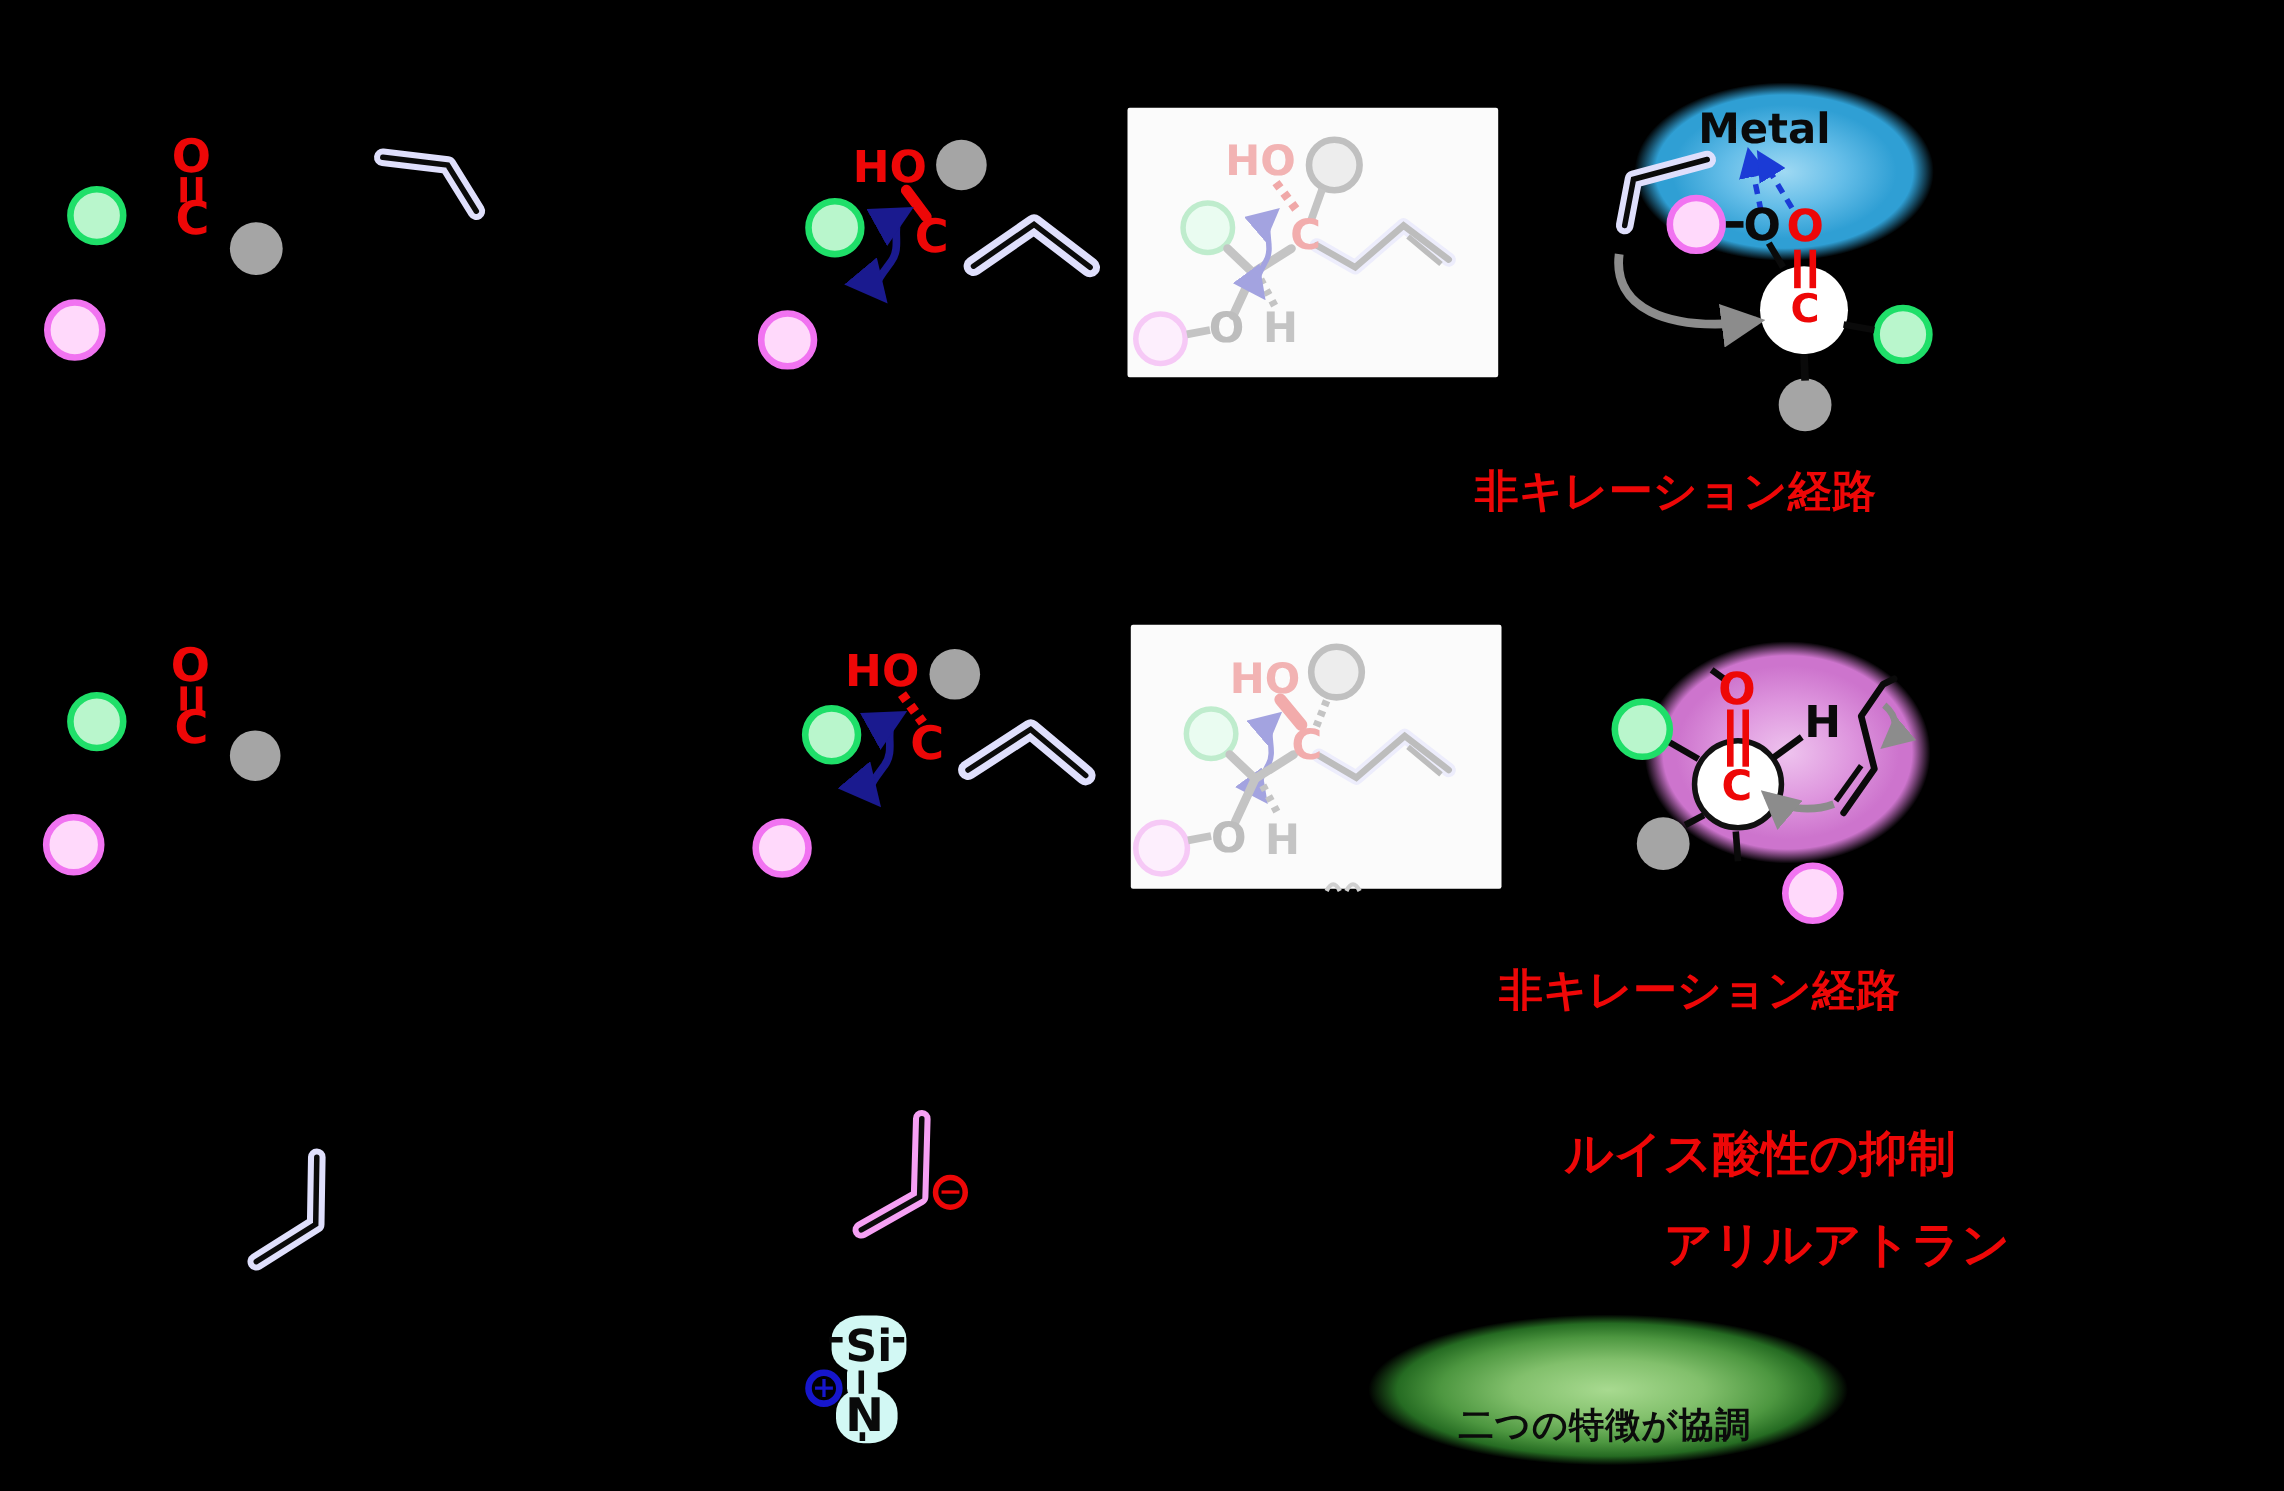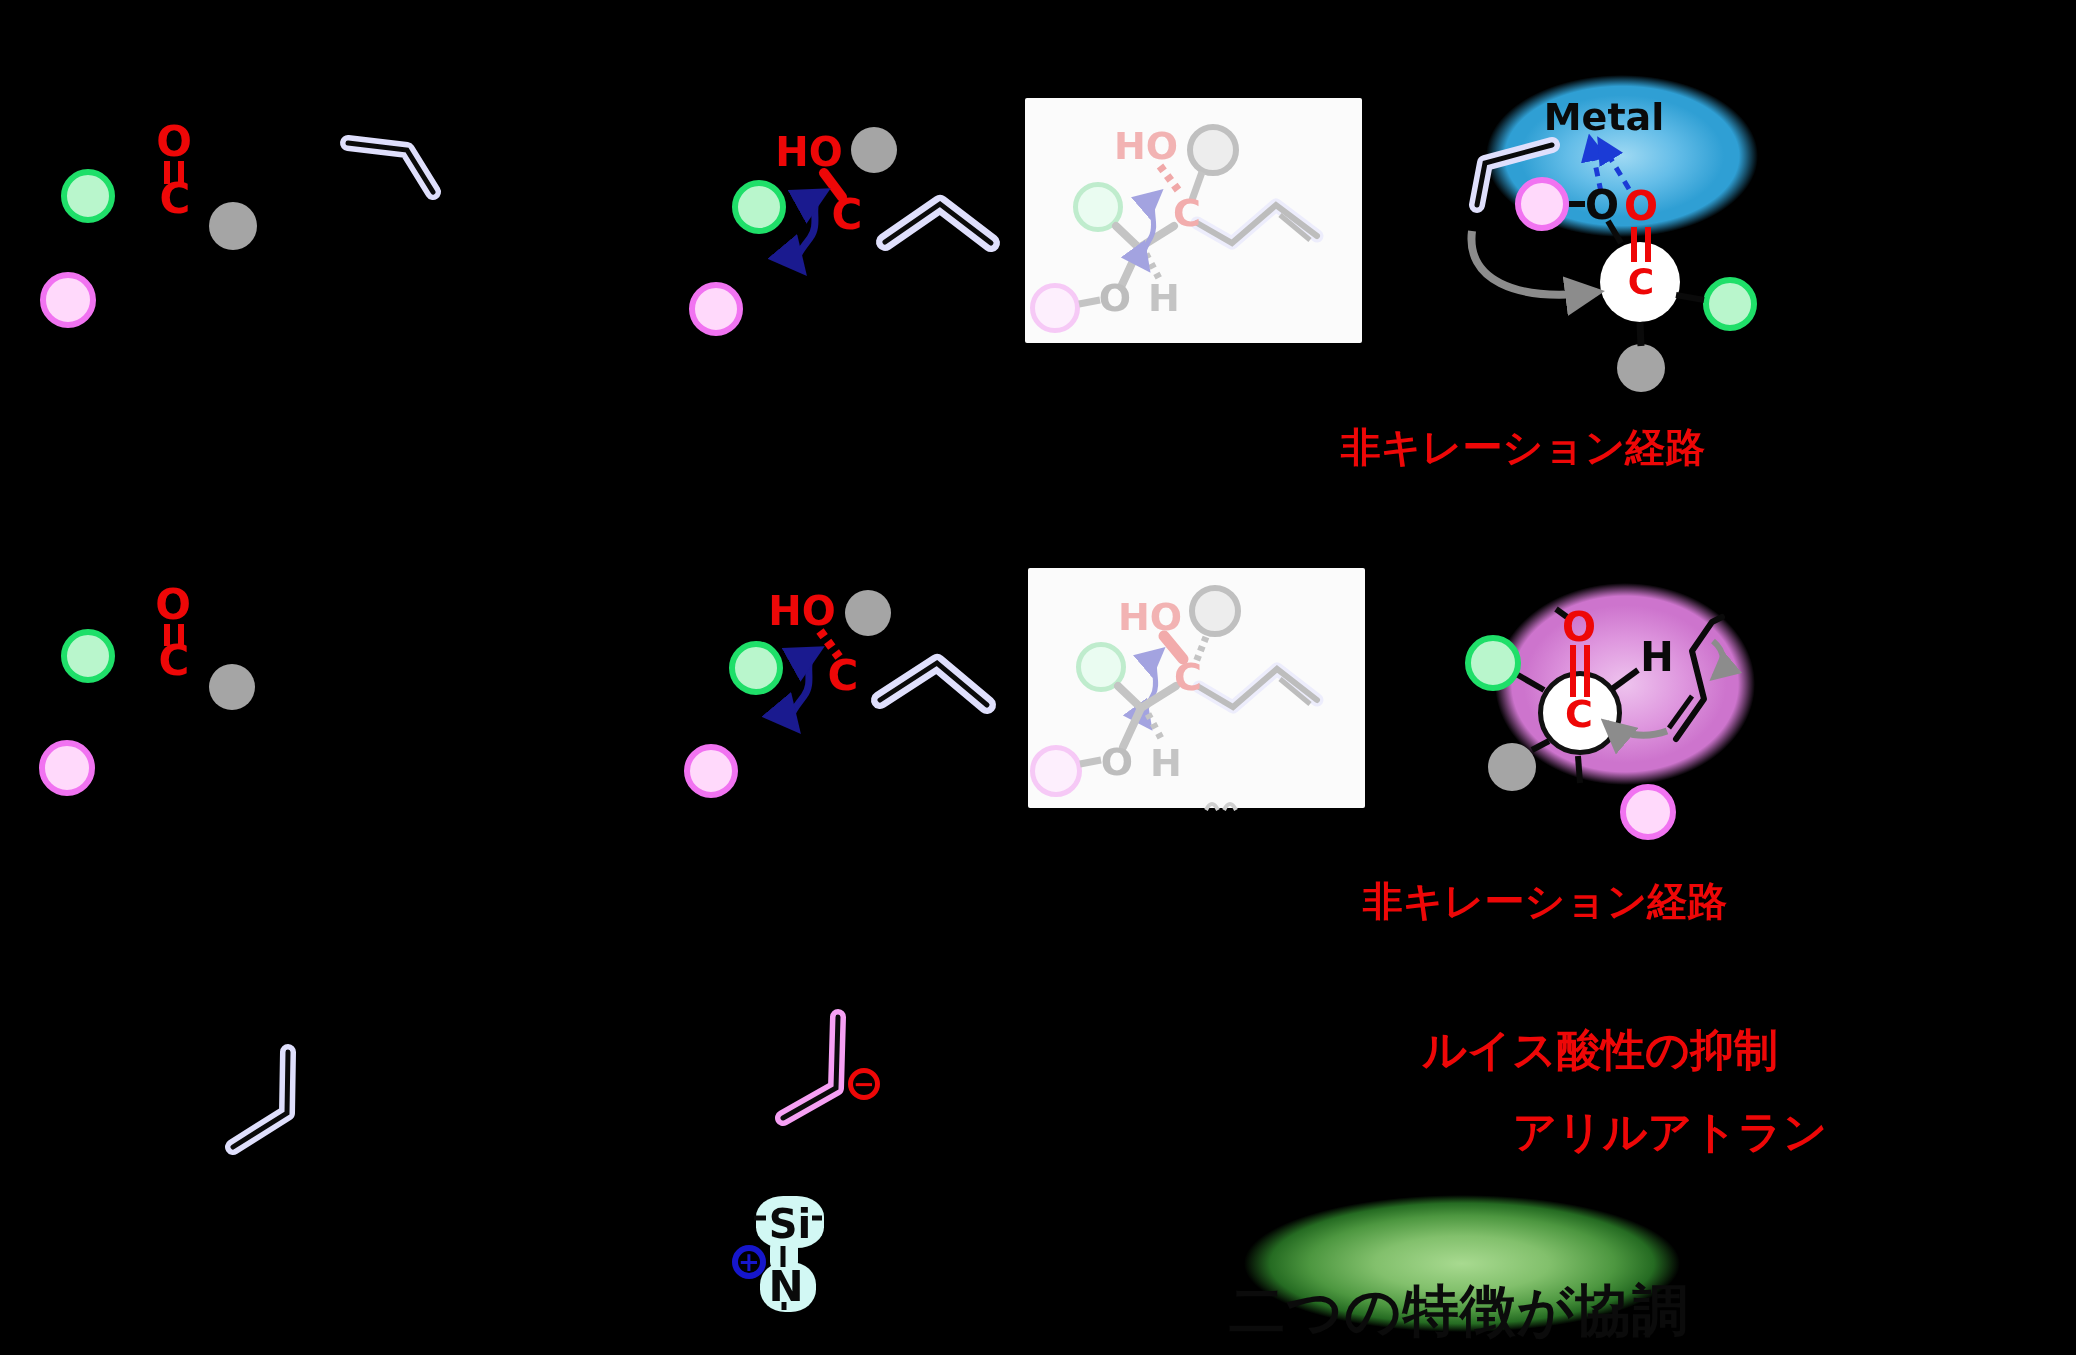--- a/index.html
+++ b/index.html
@@ -212,15 +212,15 @@
   <div class="charge-ring" style="left:732px;top:1245px;width:34px;height:34px;border:6px solid #1616cc;color:#1616cc;font-size:26px;">
       <span>+</span>
     </div>
 
   <div class="atom z4" style="left:790px;top:1224px;font-size:40px;color:#0a0a0a;">Si</div>
   <div class="atom z4" style="left:786px;top:1287px;font-size:42px;color:#0a0a0a;">N</div>
 
   <div class="jp red z4" style="left:1600px;top:1050px;font-size:44px;">ルイス酸性の抑制</div>
   <div class="jp red z4" style="left:1670px;top:1132px;font-size:44px;">アリルアトラン</div>
 
-  <div class="jp z4" style="left:1459px;top:1295px;font-size:56px;font-weight:600;color:#0b0b0b;letter-spacing:1px;margin-top:16px;">二つの特徴が協調</div>
+  <div class="jp z4" style="left:1459px;top:1295px;font-size:32px;font-weight:600;color:#0b0b0b;letter-spacing:1px;">二つの特徴が協調</div>
 
 </div>
 
 </body></html>

